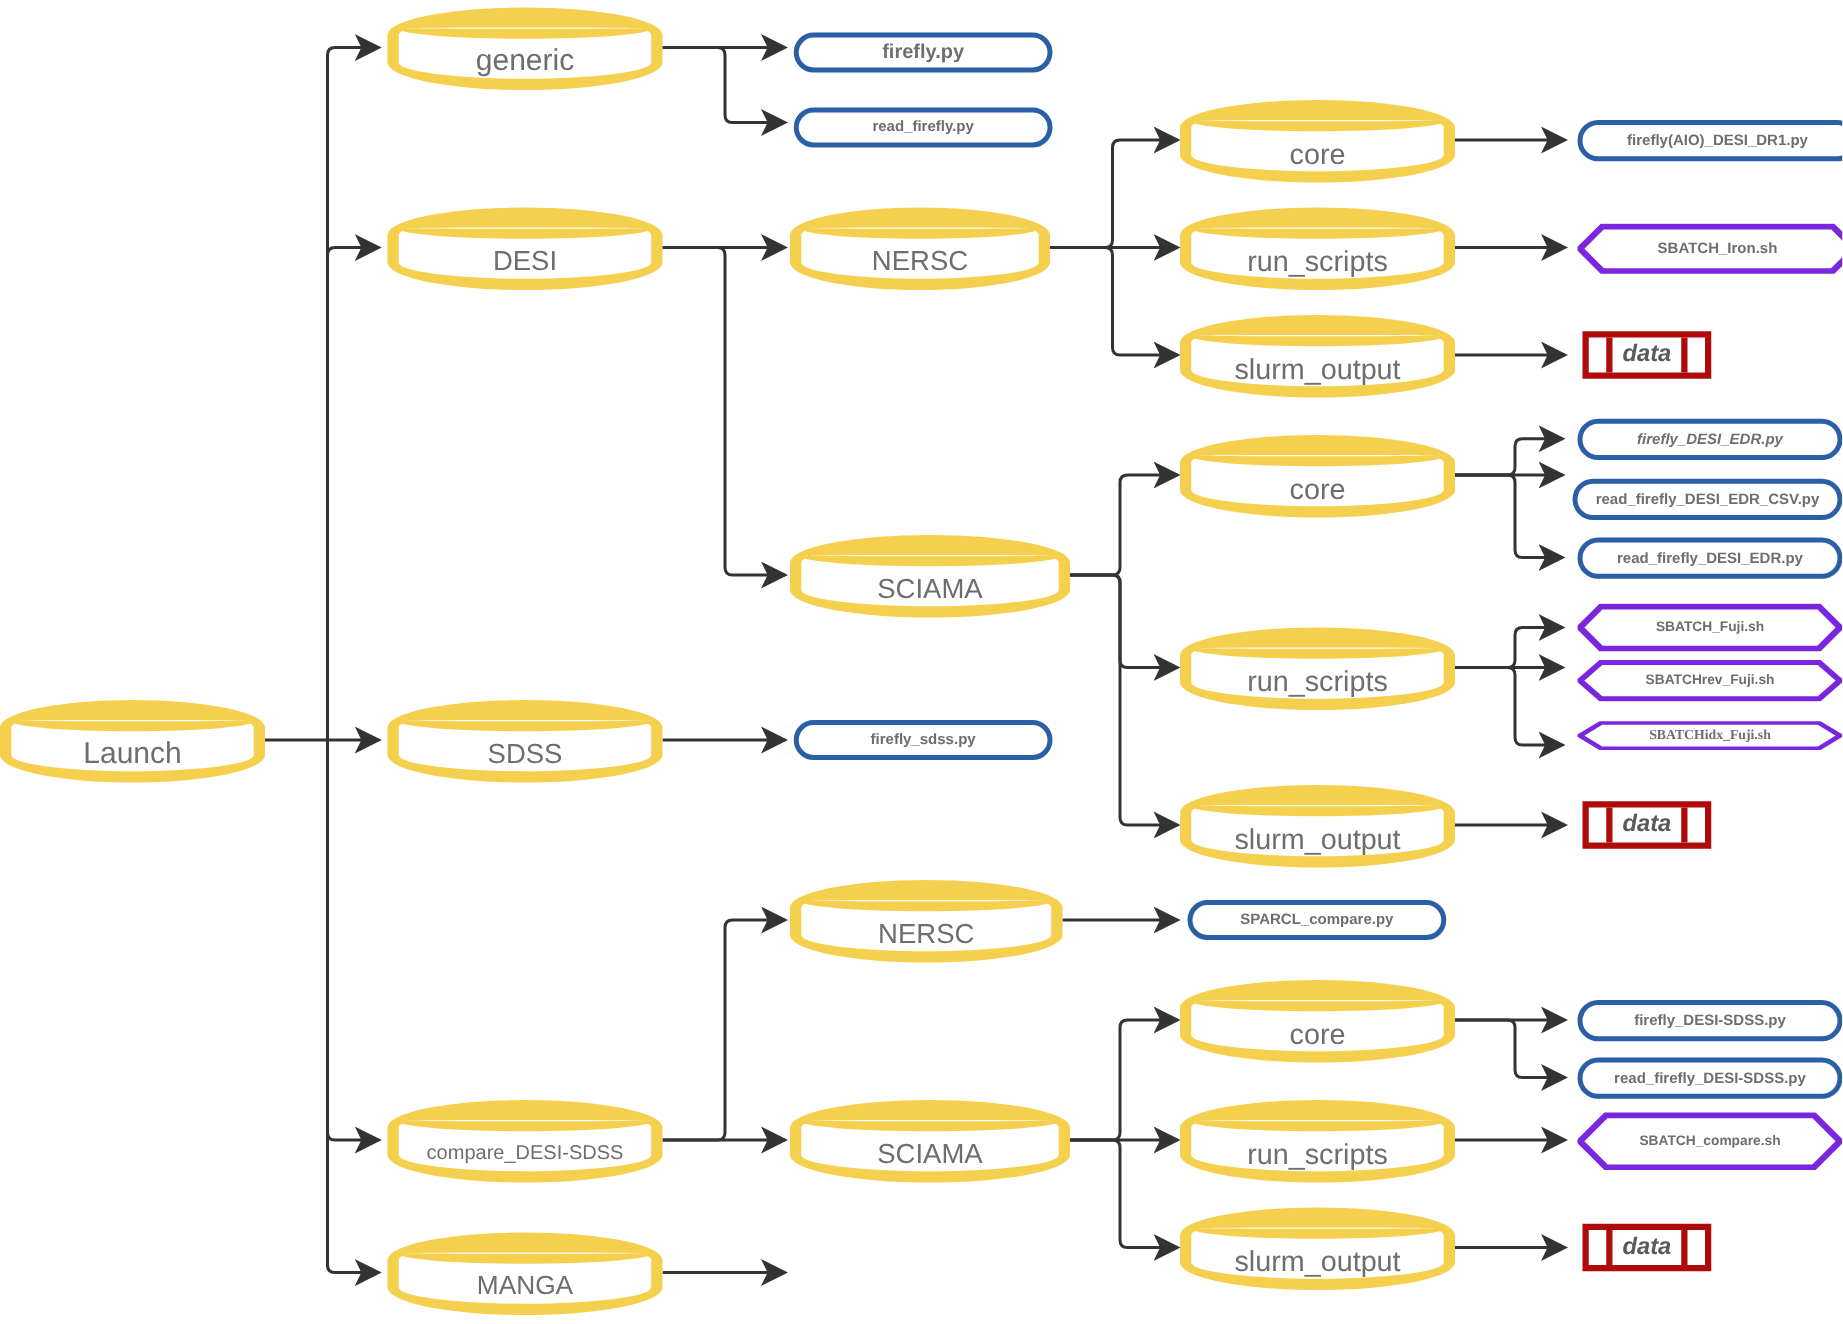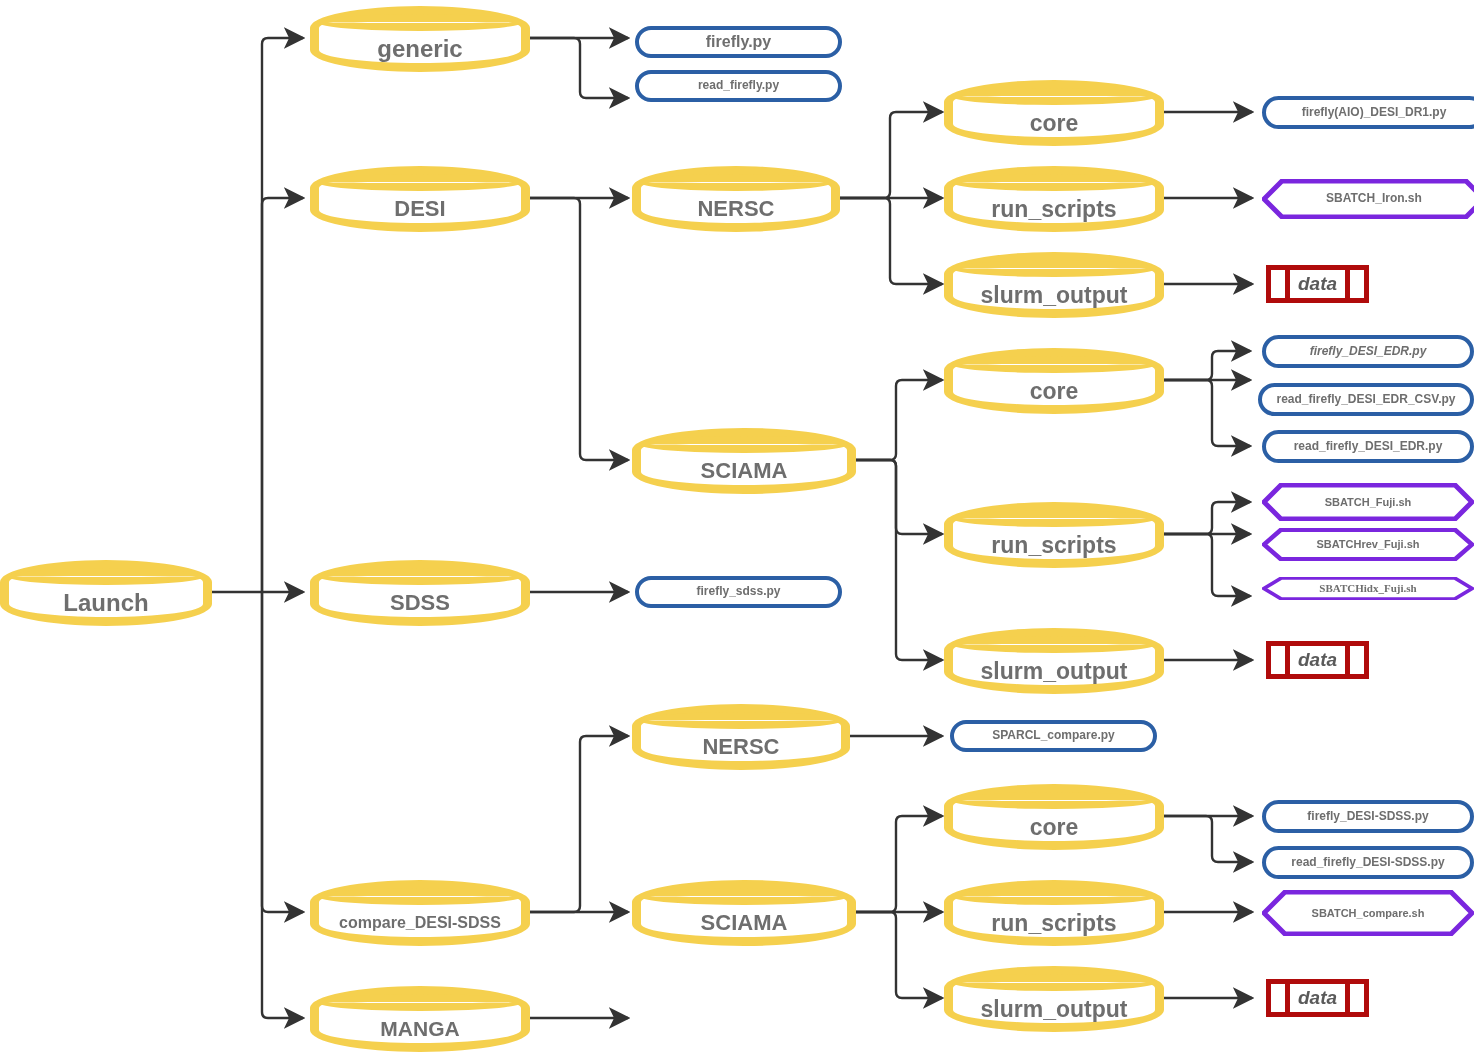--- a/index.html
+++ b/index.html
@@ -42,21 +42,21 @@
     height: 17px;
     border: 8px solid #F5D04E;
     border-radius: 50%;
     background: #ffffff;
     box-sizing: border-box;
   }
   .cyl .cyl-label {
     position: relative;
     z-index: 3;
     color: #6E6E6E;
-    font-weight: bold;
+    font-weight: normal;
     text-align: left;
     line-height: 1.05;
     padding-top: 20px;
   }
 
   
   .pybox {
     position: absolute;
     box-sizing: border-box;
     border: 4px solid #2B5FA5;
@@ -212,21 +212,21 @@
   </div>
 
   <div class="cyl" style="left:310px; top:986px; width:220px; height:66px;">
     <span class="cyl-label" style="font-size:21px;">MANGA</span>
   </div>
 
   <div class="pybox" style="left:635px; top:26px; width:207px; height:32px; font-size:16px;">
     <span>firefly.py</span>
   </div>
 
-  <div class="pybox" style="left:635px; top:70px; width:207px; height:32px; font-size:12px;">
+  <div class="pybox" style="left:635px; top:86px; width:207px; height:32px; font-size:12px;">
     <span>read_firefly.py</span>
   </div>
 
   <div class="cyl" style="left:632px; top:166px; width:208px; height:66px;">
     <span class="cyl-label" style="font-size:22px;">NERSC</span>
   </div>
 
   <div class="cyl" style="left:632px; top:428px; width:224px; height:66px;">
     <span class="cyl-label" style="font-size:22px;">SCIAMA</span>
   </div>

